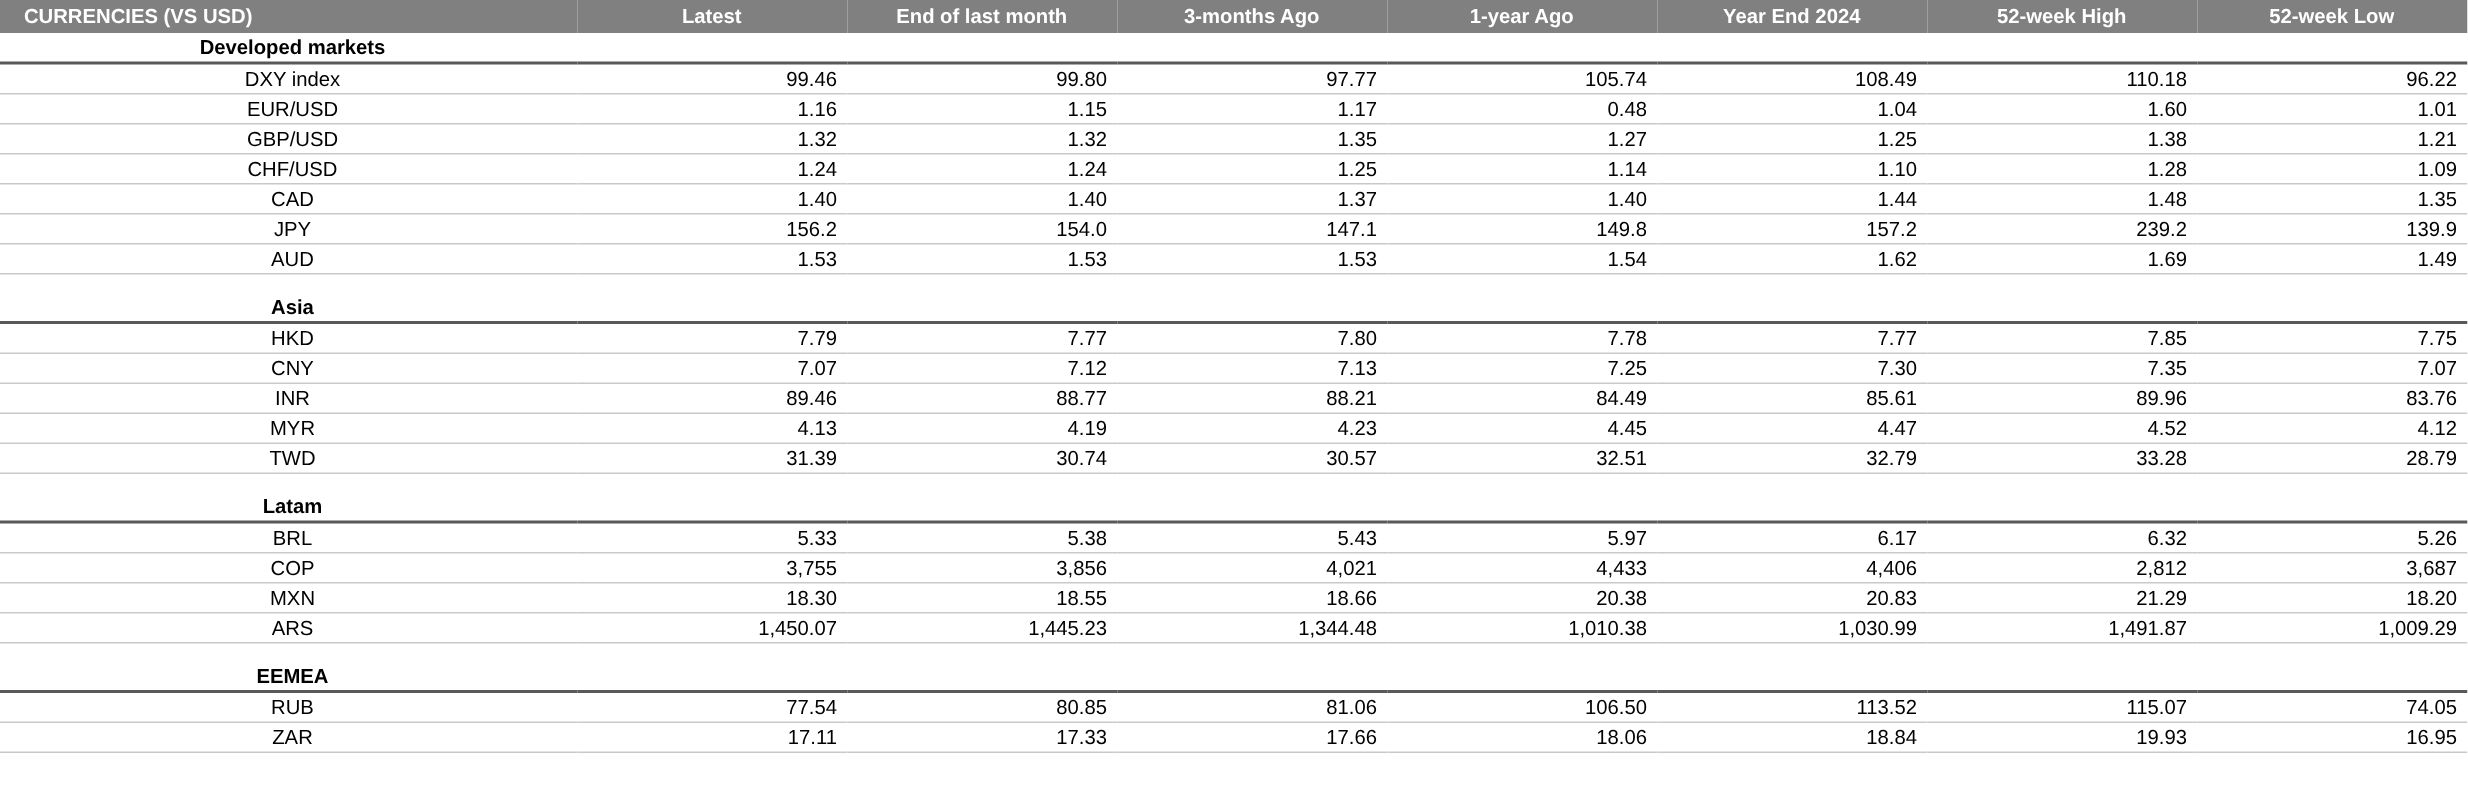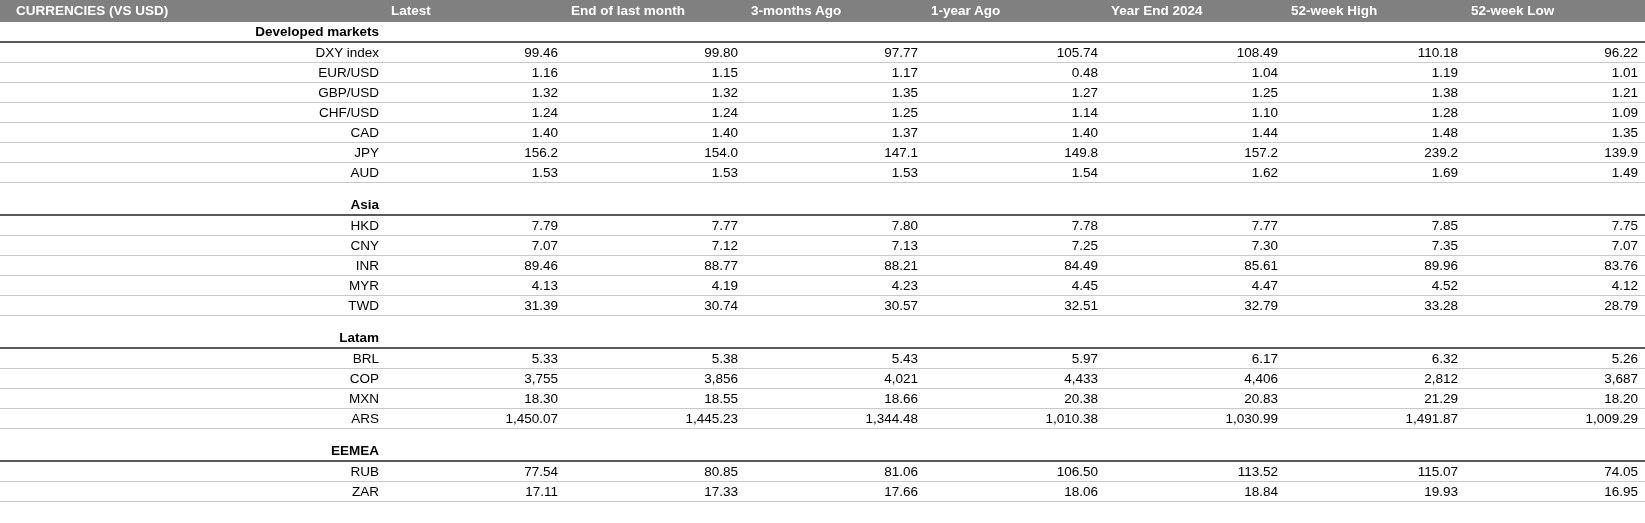--- a/index.html
+++ b/index.html
@@ -34,34 +34,34 @@
     height: 19px;
     padding: 1px 6px 2px 6px;
     vertical-align: middle;
     white-space: nowrap;
   }
   thead th.label {
     text-align: left;
     padding-left: 16px;
   }
   thead th.num {
-    text-align: left;
+    text-align: center;
     padding-right: 7px;
   }
 
   tbody td {
     height: 18px;
     padding: 0 6px 1px 6px;
     border-bottom: 1px solid #c9c9c9;
     white-space: nowrap;
     vertical-align: middle;
     line-height: 17px;
   }
   tbody td.label {
-    text-align: right;
+    text-align: center;
     padding-left: 11px;
   }
   tbody td.num {
     text-align: right;
     padding-right: 7px;
   }
 
   tr.section td {
     font-weight: bold;
     border-bottom: 2px solid #595959;
@@ -126,21 +126,21 @@
           <td class="num">110.18</td>
           <td class="num">96.22</td>
         </tr>
         <tr class="data">
           <td class="label">EUR/USD</td>
           <td class="num">1.16</td>
           <td class="num">1.15</td>
           <td class="num">1.17</td>
           <td class="num">0.48</td>
           <td class="num">1.04</td>
-          <td class="num">1.19</td>
+          <td class="num">1.60</td>
           <td class="num">1.01</td>
         </tr>
         <tr class="data">
           <td class="label">GBP/USD</td>
           <td class="num">1.32</td>
           <td class="num">1.32</td>
           <td class="num">1.35</td>
           <td class="num">1.27</td>
           <td class="num">1.25</td>
           <td class="num">1.38</td>

